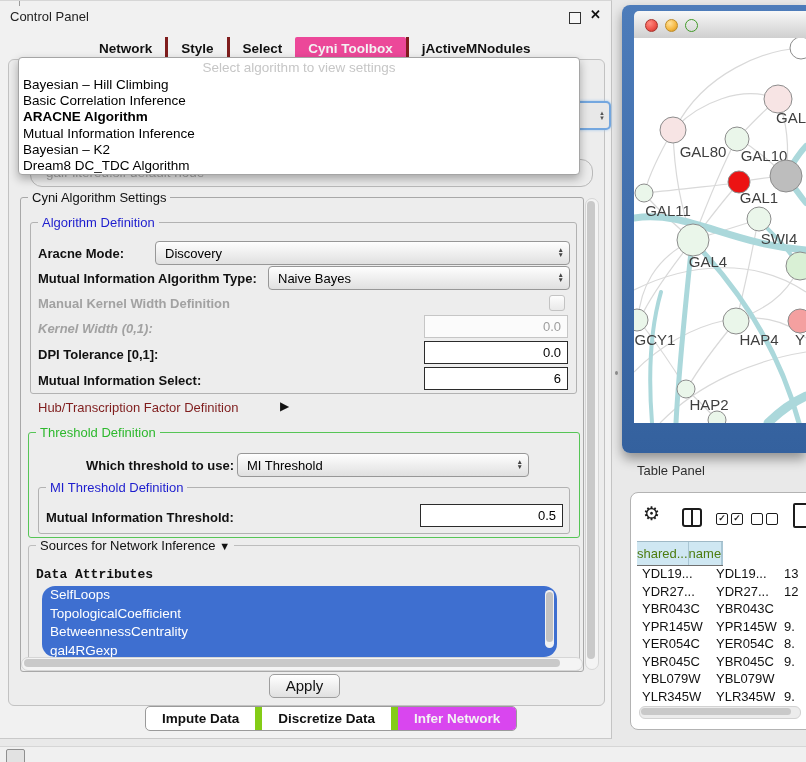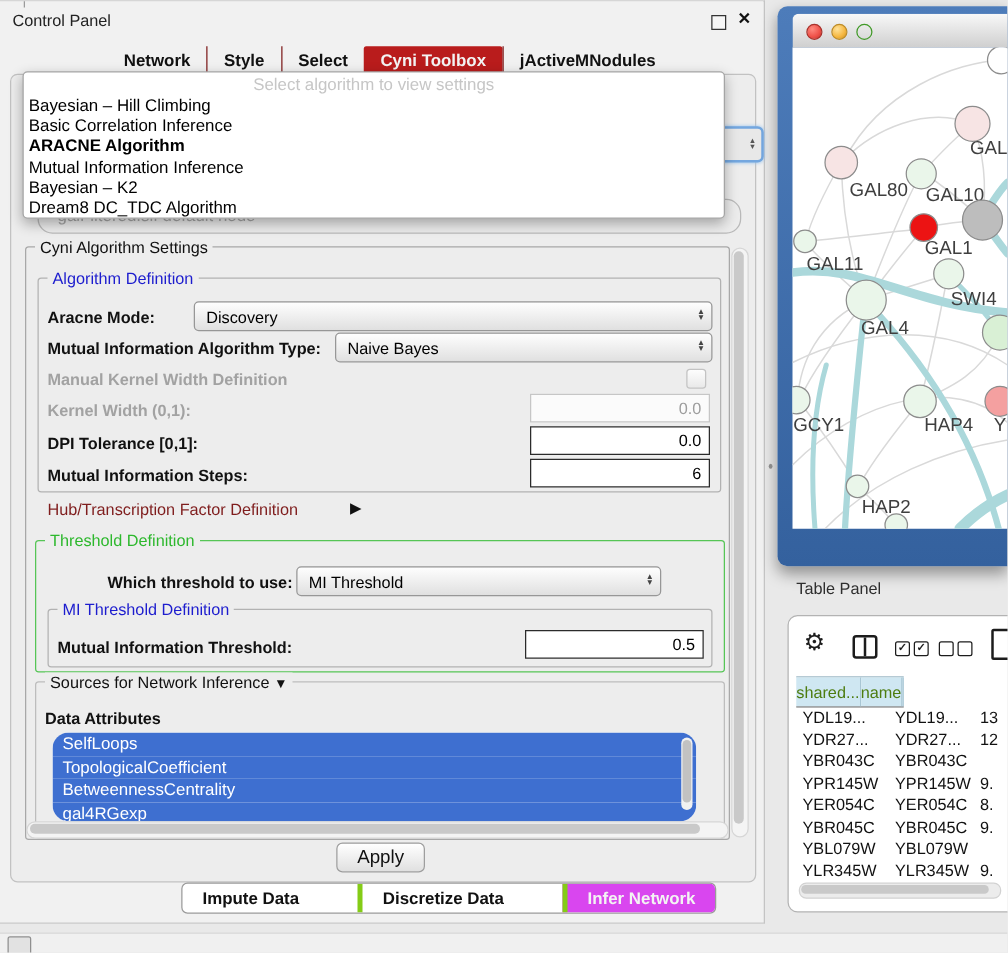--- a/index.html
+++ b/index.html
@@ -4,22 +4,22 @@
 <style>
   html,body{margin:0;padding:0;}
   body{width:806px;height:762px;position:relative;overflow:hidden;background:#e9e9e9;
        font-family:"Liberation Sans",sans-serif;color:#1a1a1a;}
   .abs{position:absolute;}
   
   #control-panel{left:0;top:0;width:611px;height:737px;background:#f1f1f1;
     border-right:1px solid #c4c4c4;border-bottom:1px solid #c9c9c9;border-top:1px solid #d6d6d6;}
   #tabbar{left:86px;top:35px;height:24px;display:flex;align-items:center;}
   .tab{display:flex;align-items:center;height:22px;padding:0 13px;font-size:13.5px;font-weight:bold;color:#111;}
-  .tab+.tab{border-left:1px solid #7f1d1d;}
-  .tab.selected{background:#b91c1c;color:#f3f3f3;border-radius:2px;border-left:none;}
+  .tab+.tab{border-left:3px solid #7f1d1d;}
+  .tab.selected{background:#ec4899;color:#f3f3f3;border-radius:2px;border-left:none;}
   #content-card{left:8px;top:58px;width:595px;height:645px;background:#ededed;
     border:1px solid #c2c2c2;border-radius:6px;}
   
   #ghost-combo{left:574px;top:101px;width:29px;height:25px;border:2px solid #74a7df;border-radius:5px;
     background:#e8e8e8;box-shadow:0 0 3px #9cc4ec;display:flex;flex-direction:column;align-items:flex-end;
     justify-content:center;padding-right:4px;font-size:6px;color:#555;line-height:4.5px;}
   #ghost-field{left:30px;top:159px;width:546px;height:26px;border:1px solid #b9b9b9;border-radius:12px;
     background:#ececec;font-size:13.5px;color:#a6a6a6;line-height:26px;padding-left:15px;}
   
   #algo-popup{left:18px;top:57px;width:560px;height:116px;background:#fff;border:1px solid #a5a5a5;
@@ -54,21 +54,21 @@
   #attr-thumb{position:absolute;left:1px;top:2px;width:7px;height:50px;background:#c2c2c2;border-radius:4px;}
   
   .sbtrack{background:#f4f4f4;border:1px solid #d6d6d6;border-radius:7px;}
   .sbthumb{background:#c9c9c9;border-radius:6px;position:absolute;}
   
   #apply-btn{left:269px;top:674px;width:69px;height:22px;border:1px solid #9e9e9e;border-radius:5px;
     background:linear-gradient(#ffffff,#e0e0e0);font-size:15px;color:#111;text-align:center;line-height:21px;}
   #segbar{left:145px;top:706px;height:23px;display:flex;border:1px solid #9a9a9a;border-radius:5px;
     overflow:hidden;background:#fff;}
   .seg{display:flex;align-items:center;justify-content:center;font-size:13.5px;font-weight:bold;color:#111;}
-  .seg+.seg{border-left:4px solid #84cc16;margin-left:31px;}
+  .seg+.seg{border-left:7px solid #84cc16;}
   .seg.selected{background:#d946ef;color:#f3f3f3;}
   
   #net-frame{left:622px;top:5px;width:184px;height:448px;border-radius:8px 0 0 8px;
     background:linear-gradient(#4d7cba,#34619e);box-shadow:0 6px 12px rgba(0,0,0,.38);}
   #net-titlebar{left:634px;top:11px;width:172px;height:27px;background:linear-gradient(#f8f8f8,#cfcfcf);
     border-bottom:1px solid #7e7e7e;border-radius:5px 0 0 0;}
   .tlight{position:absolute;top:8px;width:11px;height:11px;border-radius:50%;}
   #net-canvas{left:634px;top:38px;width:172px;height:385px;background:#fff;}
   .eg{fill:none;stroke:#d9d9d9;stroke-width:1.2;}
   .et{fill:none;stroke:#abd8db;stroke-linecap:round;}
@@ -189,27 +189,27 @@
   <span>Naive Bayes</span>
   <span class="arrows">
       <span>▲</span>
       <span>▼</span>
     </span>
 </div>
 
 <div class="abs flabel dis" style="left:38px;top:296px;">Manual Kernel Width Definition</div>
 <div class="abs" id="mk-checkbox" style="left:549px;top:295px;"></div>
 
-<div class="abs flabel dis" style="left:38px;top:321px;">Kernel Width (0,1):</div>
+<div class="abs flabel dis" style="left:38px;top:321px;font-style:italic;">Kernel Width (0,1):</div>
 <input class="abs nfield dis" style="left: 424px; top: 315px; width: 144px;" readonly="" value="0.0">
 
 <div class="abs flabel" style="left:38px;top:347px;">DPI Tolerance [0,1]:</div>
 <input class="abs nfield" style="left: 424px; top: 341px; width: 144px;" readonly="" value="0.0">
 
-<div class="abs flabel" style="left:38px;top:373px;">Mutual Information Steps:</div>
+<div class="abs flabel" style="left:38px;top:373px;">Mutual Information Select:</div>
 <input class="abs nfield" style="left: 424px; top: 367px; width: 144px;" readonly="" value="6">
 
 <div class="abs plain" style="left:38px;top:400px;">Hub/Transcription Factor Definition</div>
 <div class="abs arrow-glyph" style="left:280px;top:399px;">▶</div>
 
 <div class="abs fs" id="fs-threshold" style="left:28px;top:432px;width:550px;height:104px;"></div>
 <div class="legend green" style="left:36px;top:425px;">Threshold Definition</div>
 
 <div class="abs flabel" style="left:86px;top:458px;">Which threshold to use:</div>
 <div class="abs combo" style="left:237px;top:453px;width:292px;">
@@ -223,21 +223,21 @@
 <div class="abs fs" style="left:38px;top:487px;width:530px;height:45px;border-color:#b2b2b2;"></div>
 <div class="legend blue" style="left:46px;top:480px;">MI Threshold Definition</div>
 <div class="abs flabel" style="left:46px;top:510px;">Mutual Information Threshold:</div>
 <input class="abs nfield" style="left: 420px; top: 504px; width: 143px;" readonly="" value="0.5">
 
 <div class="abs fs" style="left:28px;top:545px;width:550px;height:124px;border-color:#bdbdbd;"></div>
 <div class="legend" style="left:36px;top:538px;">
   <span>Sources for Network Inference</span>
   <span style="font-size:11px;">▼</span>
 </div>
-<div class="abs flabel" style="left:36px;top:567px;">Data Attributes</div>
+<div class="abs flabel" style="left:36px;top:567px;font-family:Liberation Mono, monospace;">Data Attributes</div>
 <div class="abs" id="attr-list" style="left:42px;top:586px;width:515px;height:71px;">
 
     <div class="attr-item">SelfLoops</div>
 
     <div class="attr-item">TopologicalCoefficient</div>
 
     <div class="attr-item">BetweennessCentrality</div>
 
     <div class="attr-item">gal4RGexp</div>
   </div>

